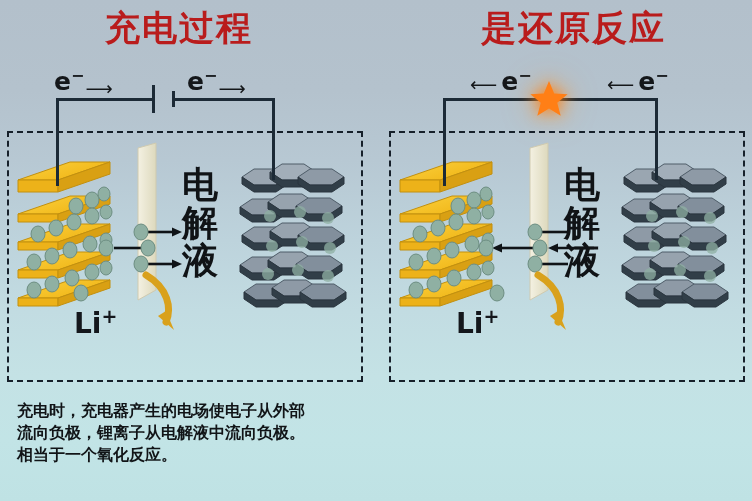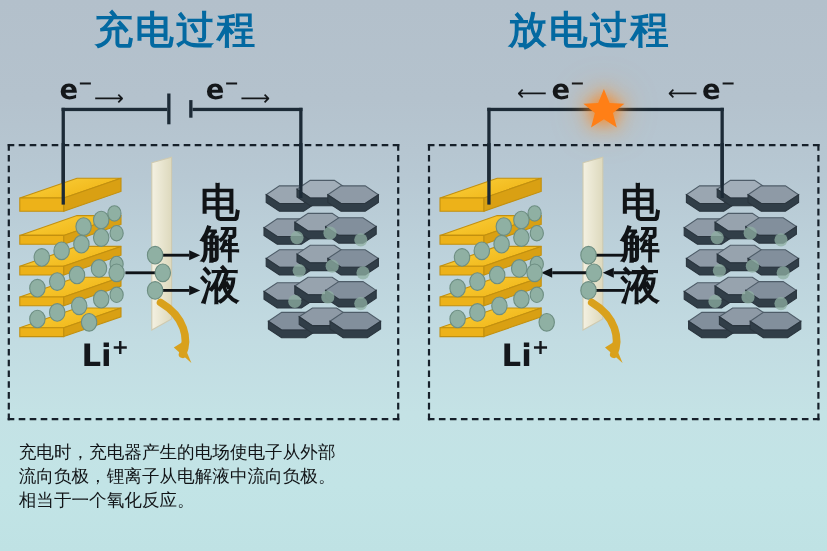--- a/index.html
+++ b/index.html
@@ -15,23 +15,24 @@
        #c4e2e5 75%,
        #c2e4e6 88%,
        #bfe2e4 100%);
     position:relative;
   }
   .stage{position:absolute;inset:0;}
 
   
   .title{
     position:absolute;top:6px;
-    font-size:35px;font-weight:700;color:#0369a1;
+    font-size:35px;font-weight:700;color:#b91c1c;
     letter-spacing:2px;line-height:44px;white-space:nowrap;
     font-family:Liberation Sans, sans-serif;
+    margin-left:19px;
   }
   #title-charge{left:86px;}
   #title-discharge{left:462px;}
 
   
   .elabel{
     position:absolute;font-size:25px;font-weight:700;color:#14171a;
     white-space:nowrap;line-height:25px;
     font-family:"DejaVu Sans","Liberation Sans",sans-serif;
   }
@@ -86,38 +87,38 @@
     position:absolute;font-size:28px;font-weight:600;color:#14171c;
     font-family:"DejaVu Sans","Liberation Sans",sans-serif;white-space:nowrap;text-align:right;
   }
   .liplus sup{font-size:19px;}
   #li-charge{left:74px;top:305px;}
   #li-discharge{left:456px;top:305px;}
 
   
   .caption{
     position:absolute;
-    font-size:16px;line-height:22px;color:#111417;font-weight:400;
+    font-size:16px;line-height:22px;color:#111417;font-weight:700;
     font-family:"DejaVu Sans","Liberation Sans",sans-serif;
     white-space:pre-line;
   }
   #caption-charge{left:17px;top:400px;width:352px;}
   #caption-discharge{left:389px;top:400px;width:356px;}
 
   
   .panel-svg{position:absolute;top:0;left:0;width:752px;height:501px;
              pointer-events:none;}
 </style>
 </head>
 <body>
 
 <div class="stage">
 
   <div class="title" id="title-charge">充电过程</div>
-  <div class="title" id="title-discharge">放电过程</div>
+  <div class="title" id="title-discharge">是还原反应</div>
 
   <div class="elabel" id="e-charge-left">
     <span>e</span><sup>−</sup><span class="arrow-ch">⟶</span>
   </div>
   <div class="elabel" id="e-charge-right">
     <span>e</span><sup>−</sup><span class="arrow-ch">⟶</span>
   </div>
 
   <div class="elabel" id="e-discharge-left">
     <span class="arrow-dc">⟵</span><span>e</span><sup>−</sup>

